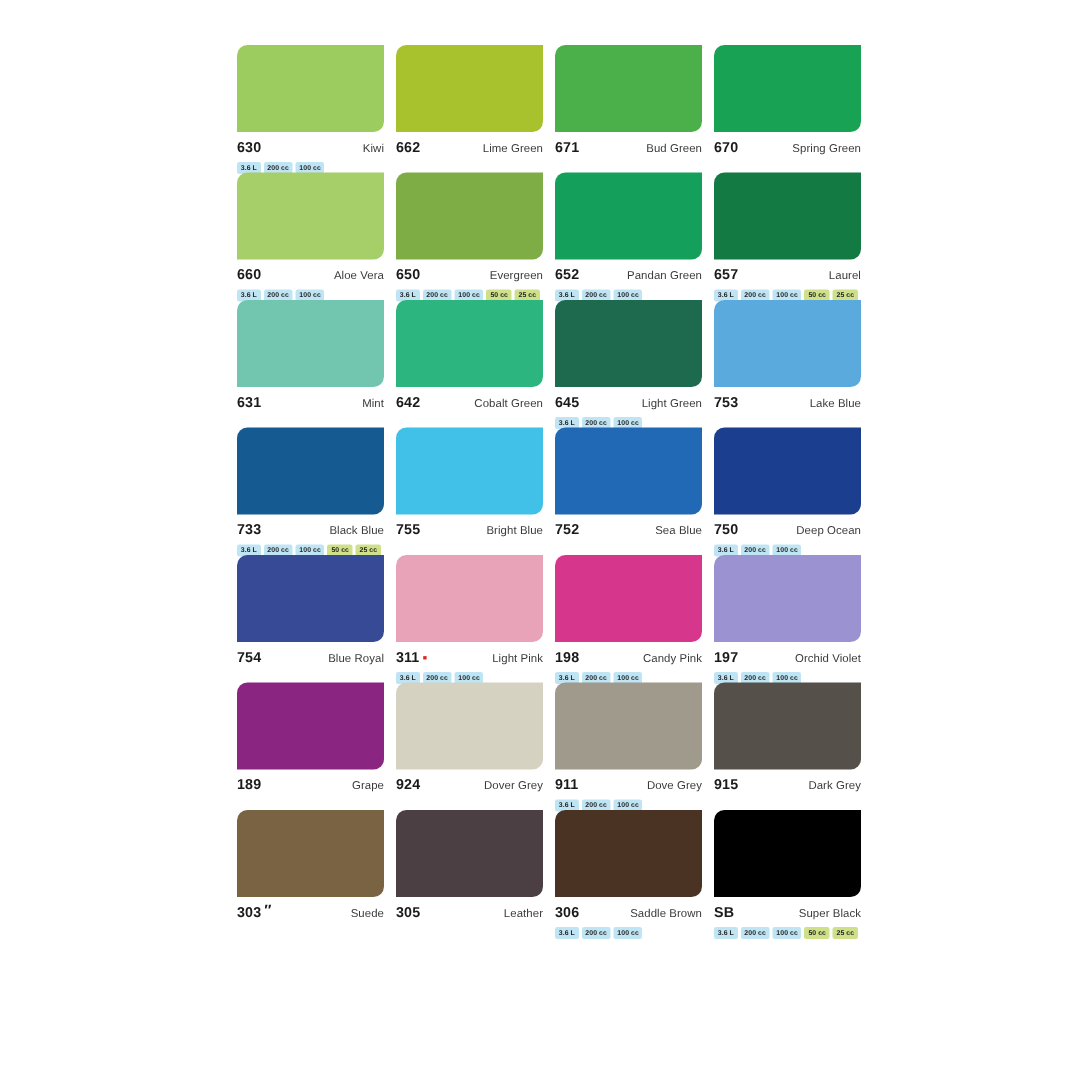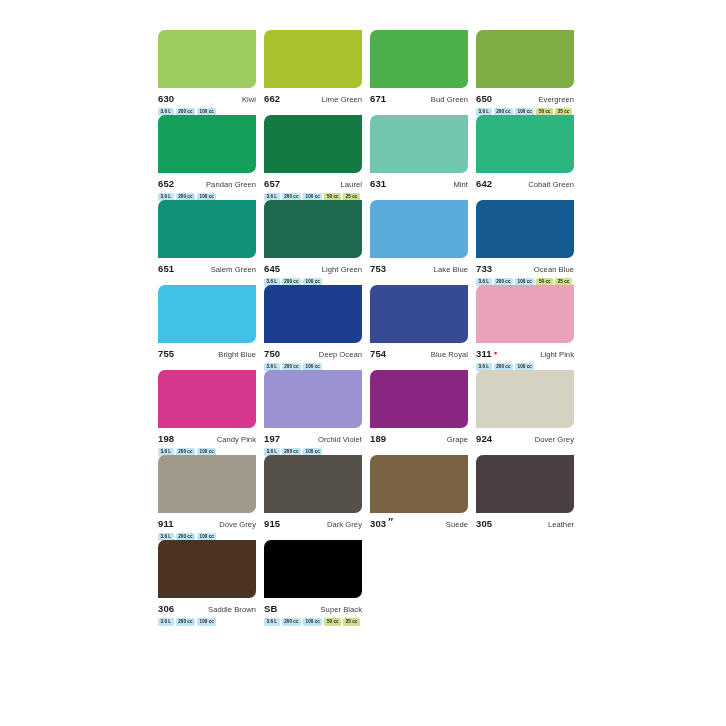--- a/index.html
+++ b/index.html
@@ -138,20 +138,43 @@
       <div class="swatch-cell">
         <div class="swatch-chip" style="background: rgb(76, 176, 74);"></div>
         <div class="swatch-meta">
           <div class="swatch-code-wrap">
             <span class="swatch-code">671</span>
           </div>
           <span class="swatch-name">Bud Green</span>
         </div>
       </div>
       <div class="swatch-cell">
+        <div class="swatch-chip" style="background: rgb(23, 162, 84);"></div>
+        <div class="swatch-meta">
+          <div class="swatch-code-wrap">
+            <span class="swatch-code">670</span>
+          </div>
+          <span class="swatch-name">Spring Green</span>
+        </div>
+      </div>
+      <div class="swatch-cell">
+        <div class="swatch-chip" style="background: rgb(166, 206, 105);"></div>
+        <div class="swatch-meta">
+          <div class="swatch-code-wrap">
+            <span class="swatch-code">660</span>
+          </div>
+          <span class="swatch-name">Aloe Vera</span>
+        </div>
+        <div class="size-badges">
+          <span class="size-badge blue">3.6 L</span>
+          <span class="size-badge blue">200 cc</span>
+          <span class="size-badge blue">100 cc</span>
+        </div>
+      </div>
+      <div class="swatch-cell">
         <div class="swatch-chip" style="background: rgb(126, 173, 69);"></div>
         <div class="swatch-meta">
           <div class="swatch-code-wrap">
             <span class="swatch-code">650</span>
           </div>
           <span class="swatch-name">Evergreen</span>
         </div>
         <div class="size-badges">
           <span class="size-badge blue">3.6 L</span>
           <span class="size-badge blue">200 cc</span>
@@ -202,29 +225,20 @@
       <div class="swatch-cell">
         <div class="swatch-chip" style="background: rgb(44, 181, 126);"></div>
         <div class="swatch-meta">
           <div class="swatch-code-wrap">
             <span class="swatch-code">642</span>
           </div>
           <span class="swatch-name">Cobalt Green</span>
         </div>
       </div>
       <div class="swatch-cell">
-        <div class="swatch-chip" style="background: rgb(17, 146, 120);"></div>
-        <div class="swatch-meta">
-          <div class="swatch-code-wrap">
-            <span class="swatch-code">651</span>
-          </div>
-          <span class="swatch-name">Salem Green</span>
-        </div>
-      </div>
-      <div class="swatch-cell">
         <div class="swatch-chip" style="background: rgb(29, 106, 79);"></div>
         <div class="swatch-meta">
           <div class="swatch-code-wrap">
             <span class="swatch-code">645</span>
           </div>
           <span class="swatch-name">Light Green</span>
         </div>
         <div class="size-badges">
           <span class="size-badge blue">3.6 L</span>
           <span class="size-badge blue">200 cc</span>
@@ -239,37 +253,46 @@
           </div>
           <span class="swatch-name">Lake Blue</span>
         </div>
       </div>
       <div class="swatch-cell">
         <div class="swatch-chip" style="background: rgb(21, 90, 145);"></div>
         <div class="swatch-meta">
           <div class="swatch-code-wrap">
             <span class="swatch-code">733</span>
           </div>
-          <span class="swatch-name">Ocean Blue</span>
+          <span class="swatch-name">Black Blue</span>
         </div>
         <div class="size-badges">
           <span class="size-badge blue">3.6 L</span>
           <span class="size-badge blue">200 cc</span>
           <span class="size-badge blue">100 cc</span>
           <span class="size-badge green">50 cc</span>
           <span class="size-badge green">25 cc</span>
         </div>
       </div>
       <div class="swatch-cell">
         <div class="swatch-chip" style="background: rgb(65, 192, 232);"></div>
         <div class="swatch-meta">
           <div class="swatch-code-wrap">
             <span class="swatch-code">755</span>
           </div>
           <span class="swatch-name">Bright Blue</span>
+        </div>
+      </div>
+      <div class="swatch-cell">
+        <div class="swatch-chip" style="background: rgb(33, 105, 181);"></div>
+        <div class="swatch-meta">
+          <div class="swatch-code-wrap">
+            <span class="swatch-code">752</span>
+          </div>
+          <span class="swatch-name">Sea Blue</span>
         </div>
       </div>
       <div class="swatch-cell">
         <div class="swatch-chip" style="background: rgb(27, 62, 143);"></div>
         <div class="swatch-meta">
           <div class="swatch-code-wrap">
             <span class="swatch-code">750</span>
           </div>
           <span class="swatch-name">Deep Ocean</span>
         </div>

